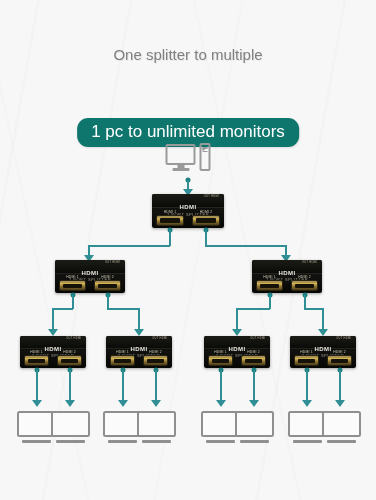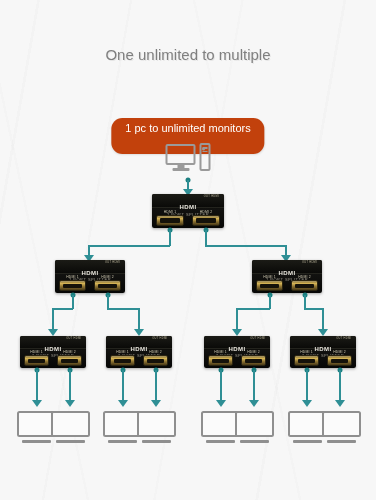--- a/index.html
+++ b/index.html
@@ -36,23 +36,23 @@
   .subtitle{
     position:absolute;left:0;right:0;top:46px;
     text-align:center;
     font-size:15px;color:#7f7f7f;
     text-shadow:1px 1px 0 rgba(0,0,0,.07);
   }
 
   
   .badge{
     position:absolute;top:118px;left:50%;transform:translateX(-50%);
-    background:#c2410c;color:#ffffff;
-    font-size:11px;
-    padding:4px 14px 20px;
+    background:#0f766e;color:#ffffff;
+    font-size:17px;
+    padding:4px 14px 5px;
     border-radius:11px;
     white-space:nowrap;
     box-shadow:0 1px 2px rgba(0,0,0,.10);
   }
 
   
   .pc{position:absolute;top:143px;left:50%;transform:translateX(-50%);
       display:flex;align-items:flex-end;gap:4px;}
   .pc .screen{width:30px;}
   .pc .screen .panel{
@@ -140,21 +140,21 @@
     width:72%;height:2.6px;background:#8f8f8f;margin:3px auto 0;border-radius:1px;
   }
 </style>
 </head>
 <body>
 
 <div class="stage">
 
   <div class="bg-texture"></div>
 
-  <div class="subtitle">One unlimited to multiple</div>
+  <div class="subtitle">One splitter to multiple</div>
 
   <div class="badge">1 pc to unlimited monitors</div>
 
   <div class="pc">
     <div class="screen">
       <div class="panel"></div>
       <div class="neck"></div>
       <div class="foot"></div>
     </div>
     <div class="tower">

